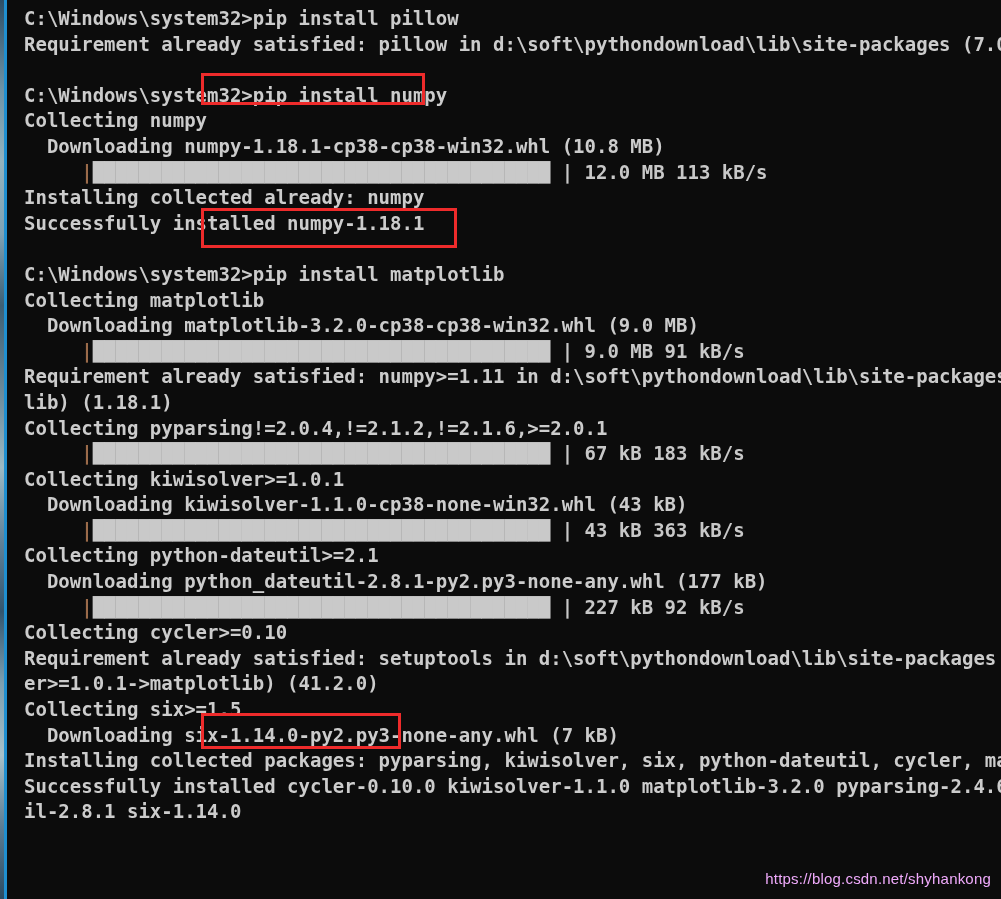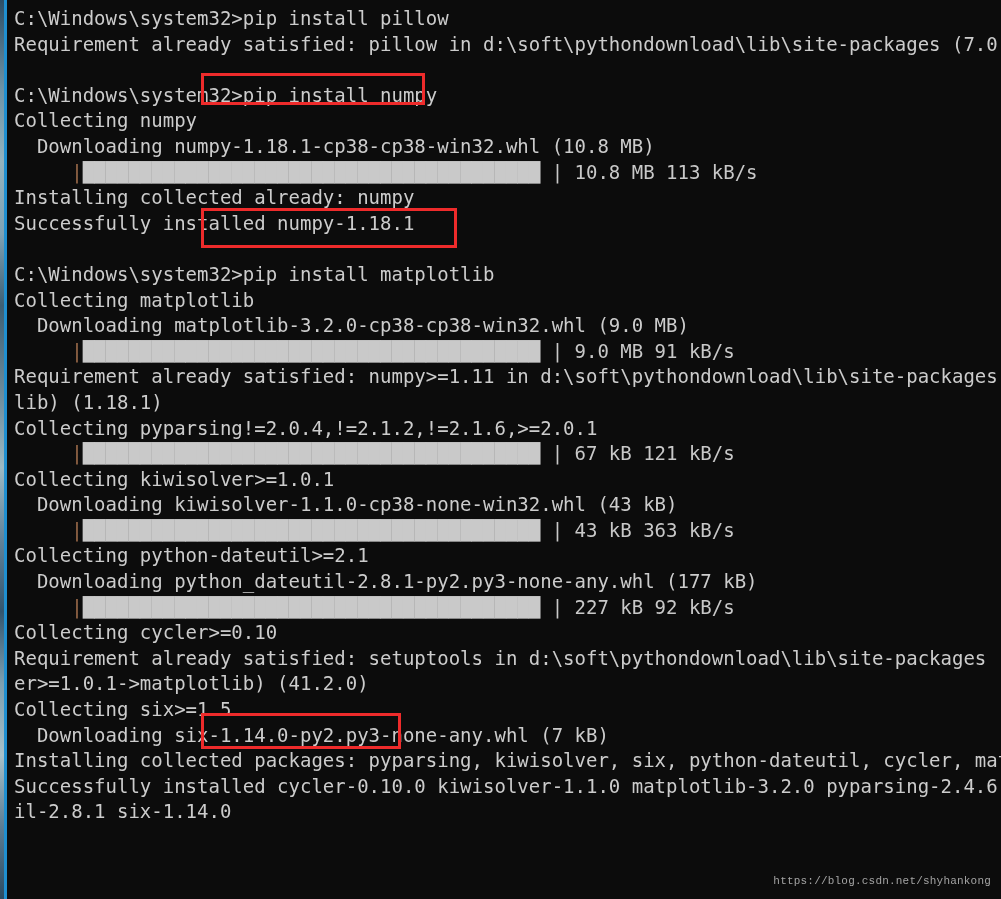--- a/index.html
+++ b/index.html
@@ -53,21 +53,22 @@
   }
 
   .line {
     display: block;
     height: 25.6px;
     line-height: 25.6px;
     font-size: 19px;
     letter-spacing: 0px;
     color: #cccccc;
     white-space: pre;
-    padding-left: 7px;
+    padding-left: 17px;
+    font-weight: bold;
   }
 
   
   .line.bar {
     color: #c8c8c8;
     font-size: 19px;
   }
   .bar-wrap { white-space: pre; }
   .bar-pipe { color: #9b6b4a; }
   .bar-blocks { color: #c9c9c9; letter-spacing: 0px; }
@@ -78,53 +79,53 @@
     border: 3px solid #ee2b2b;
     box-sizing: border-box;
     pointer-events: none;
     background: transparent;
   }
 
   #watermark {
     position: absolute;
     right: 10px;
     bottom: 12px;
-    color: #a3a3a3;
-    font-family: Liberation Mono, monospace;
-    font-size: 11px;
+    color: #f0abfc;
+    font-family: Liberation Sans, sans-serif;
+    font-size: 15px;
     letter-spacing: 0.2px;
     white-space: nowrap;
   }
 </style>
 </head>
 <body>
 
 <div id="desktop-strip"></div>
 
 <div id="console-window">
   <div id="console-edge"></div>
   <div id="console-body">
       <div class="line">C:\Windows\system32&gt;pip install pillow</div>
       <div class="line">Requirement already satisfied: pillow in d:\soft\pythondownload\lib\site-packages (7.0.0)</div>
       <div class="line"></div>
       <div class="line">C:\Windows\system32&gt;pip install numpy</div>
       <div class="line">Collecting numpy</div>
       <div class="line">  Downloading numpy-1.18.1-cp38-cp38-win32.whl (10.8 MB)</div>
-      <div class="line bar"><span class="bar-wrap"><span>     </span><span class="bar-pipe">|</span><span class="bar-blocks">████████████████████████████████████████</span><span> | 10.8 MB 113 kB/s</span></span></div>
+      <div class="line bar"><span class="bar-wrap"><span>     </span><span class="bar-pipe">|</span><span class="bar-blocks">████████████████████████████████████████</span><span> | 12.0 MB 113 kB/s</span></span></div>
       <div class="line">Installing collected already: numpy</div>
       <div class="line">Successfully installed numpy-1.18.1</div>
       <div class="line"></div>
       <div class="line">C:\Windows\system32&gt;pip install matplotlib</div>
       <div class="line">Collecting matplotlib</div>
       <div class="line">  Downloading matplotlib-3.2.0-cp38-cp38-win32.whl (9.0 MB)</div>
       <div class="line bar"><span class="bar-wrap"><span>     </span><span class="bar-pipe">|</span><span class="bar-blocks">████████████████████████████████████████</span><span> | 9.0 MB 91 kB/s</span></span></div>
       <div class="line">Requirement already satisfied: numpy&gt;=1.11 in d:\soft\pythondownload\lib\site-packages (from matplot</div>
       <div class="line">lib) (1.18.1)</div>
       <div class="line">Collecting pyparsing!=2.0.4,!=2.1.2,!=2.1.6,&gt;=2.0.1</div>
-      <div class="line bar"><span class="bar-wrap"><span>     </span><span class="bar-pipe">|</span><span class="bar-blocks">████████████████████████████████████████</span><span> | 67 kB 121 kB/s</span></span></div>
+      <div class="line bar"><span class="bar-wrap"><span>     </span><span class="bar-pipe">|</span><span class="bar-blocks">████████████████████████████████████████</span><span> | 67 kB 183 kB/s</span></span></div>
       <div class="line">Collecting kiwisolver&gt;=1.0.1</div>
       <div class="line">  Downloading kiwisolver-1.1.0-cp38-none-win32.whl (43 kB)</div>
       <div class="line bar"><span class="bar-wrap"><span>     </span><span class="bar-pipe">|</span><span class="bar-blocks">████████████████████████████████████████</span><span> | 43 kB 363 kB/s</span></span></div>
       <div class="line">Collecting python-dateutil&gt;=2.1</div>
       <div class="line">  Downloading python_dateutil-2.8.1-py2.py3-none-any.whl (177 kB)</div>
       <div class="line bar"><span class="bar-wrap"><span>     </span><span class="bar-pipe">|</span><span class="bar-blocks">████████████████████████████████████████</span><span> | 227 kB 92 kB/s</span></span></div>
       <div class="line">Collecting cycler&gt;=0.10</div>
       <div class="line">Requirement already satisfied: setuptools in d:\soft\pythondownload\lib\site-packages (from kiwisolv</div>
       <div class="line">er&gt;=1.0.1-&gt;matplotlib) (41.2.0)</div>
       <div class="line">Collecting six&gt;=1.5</div>

